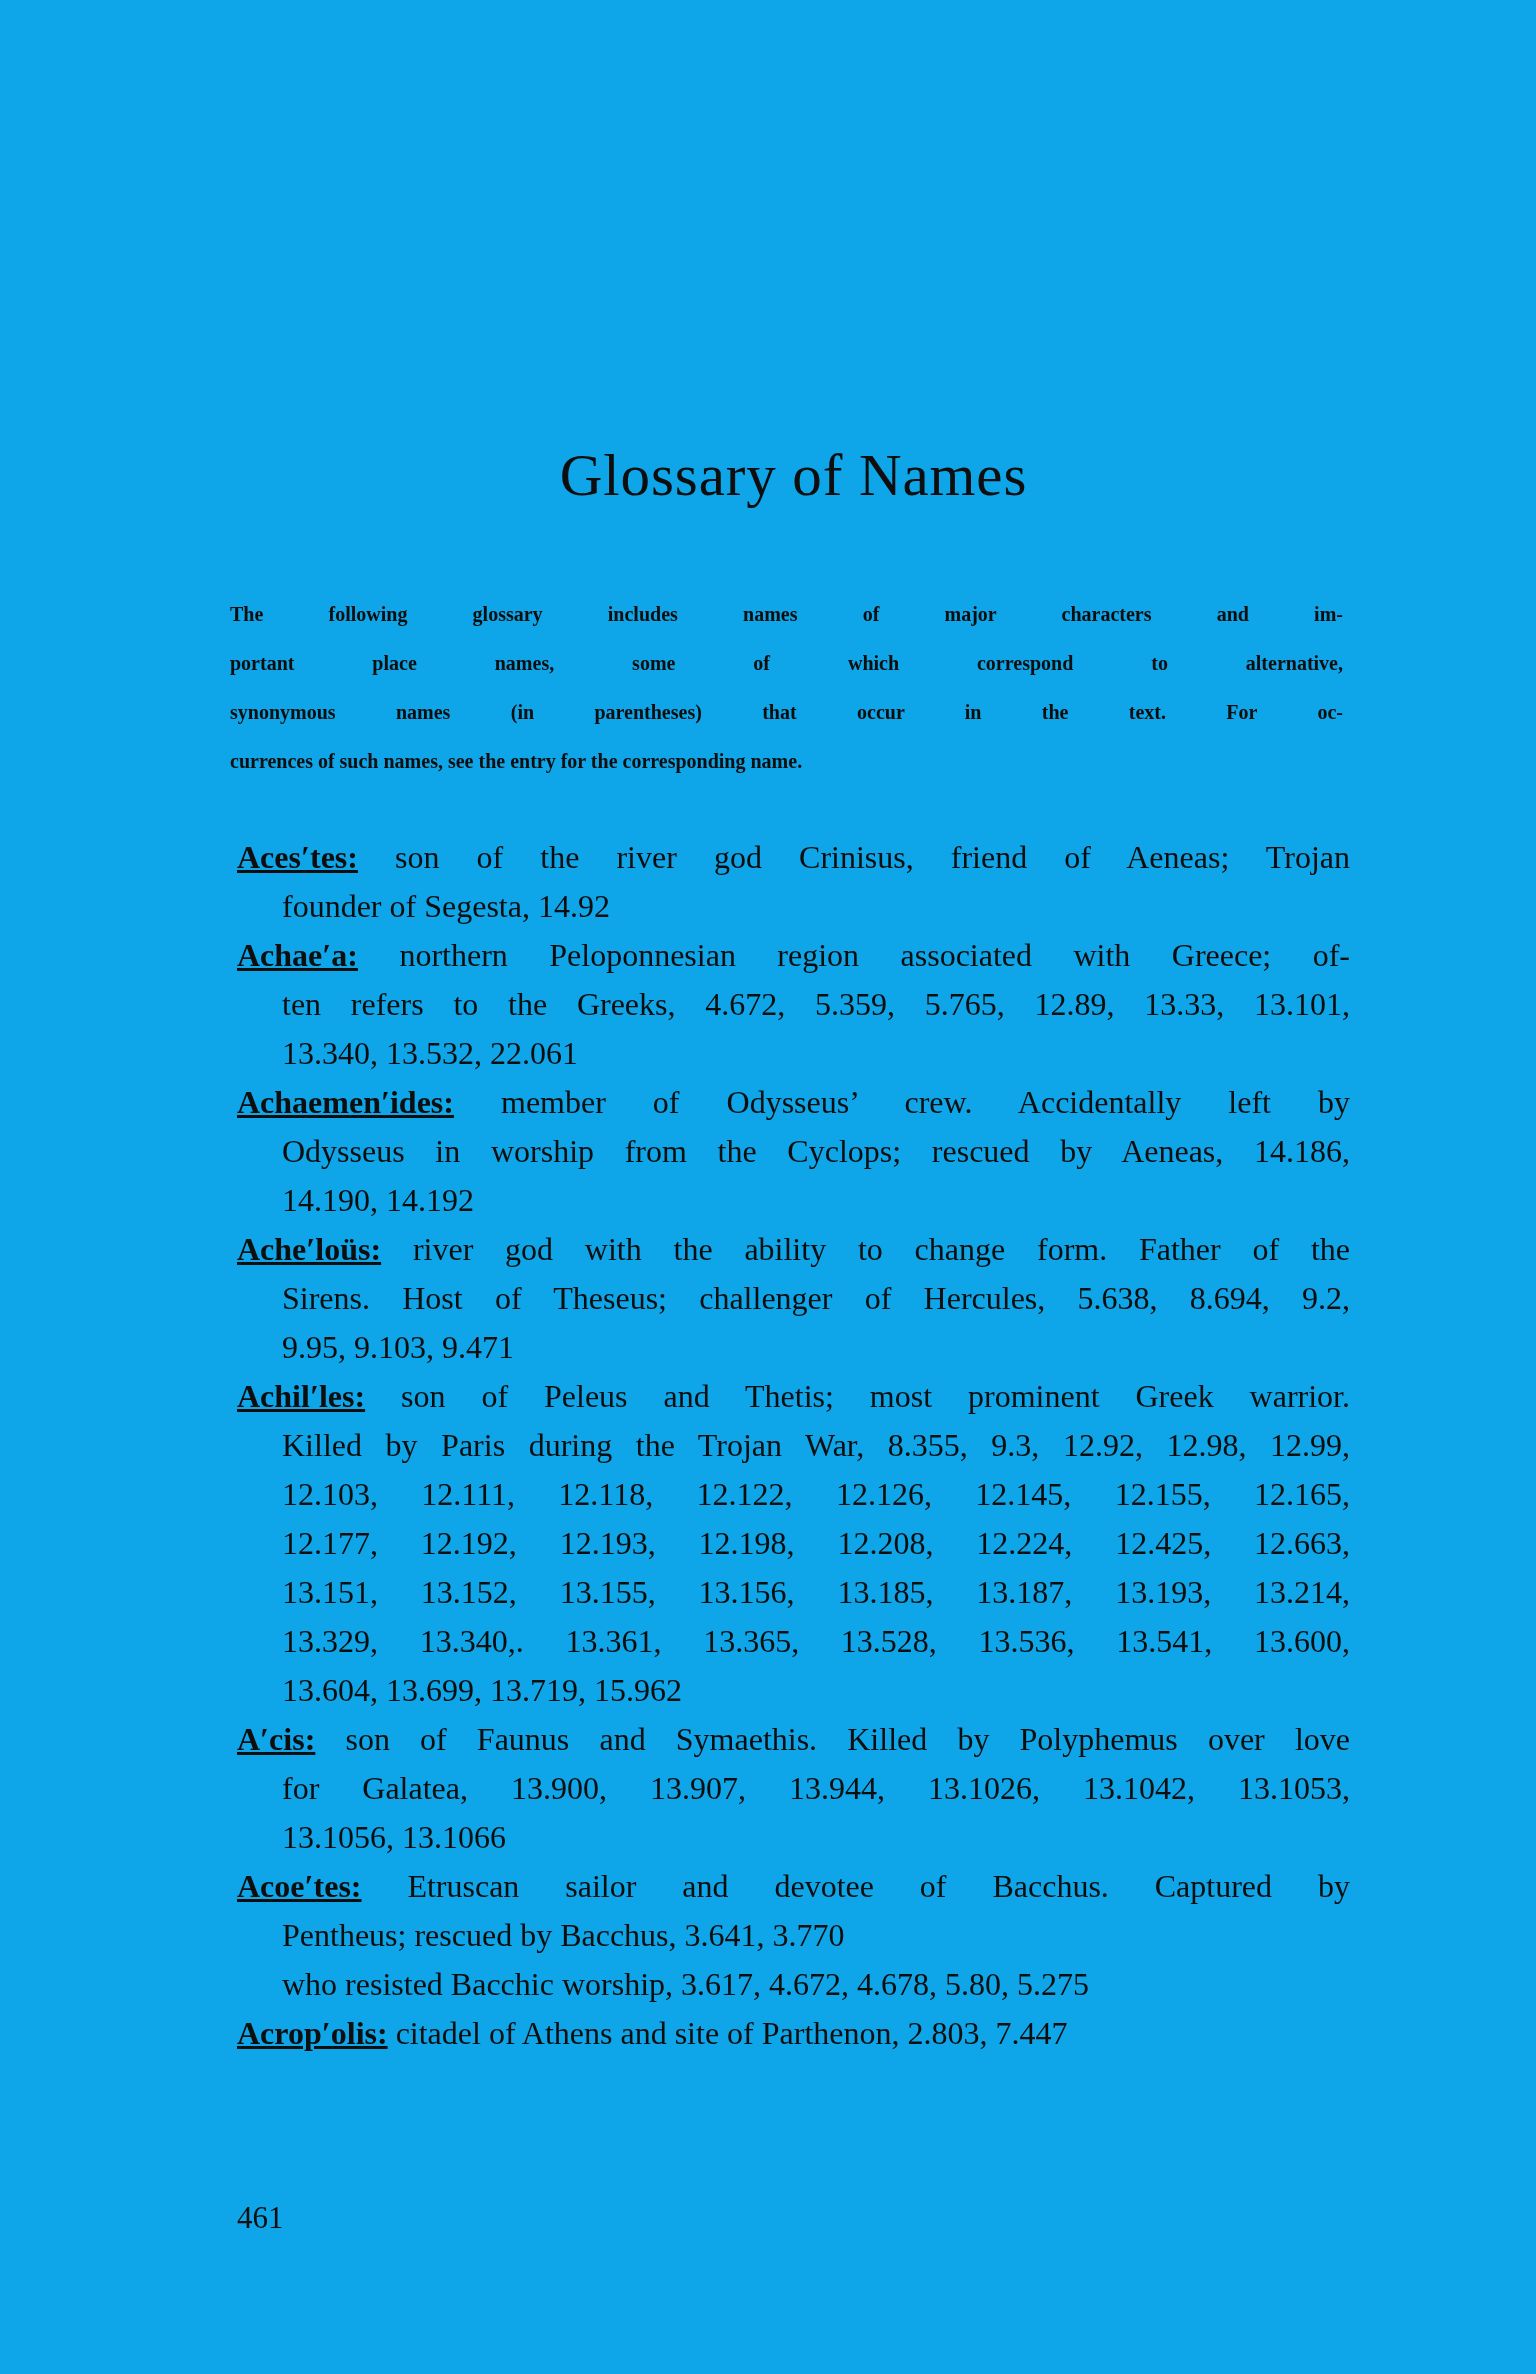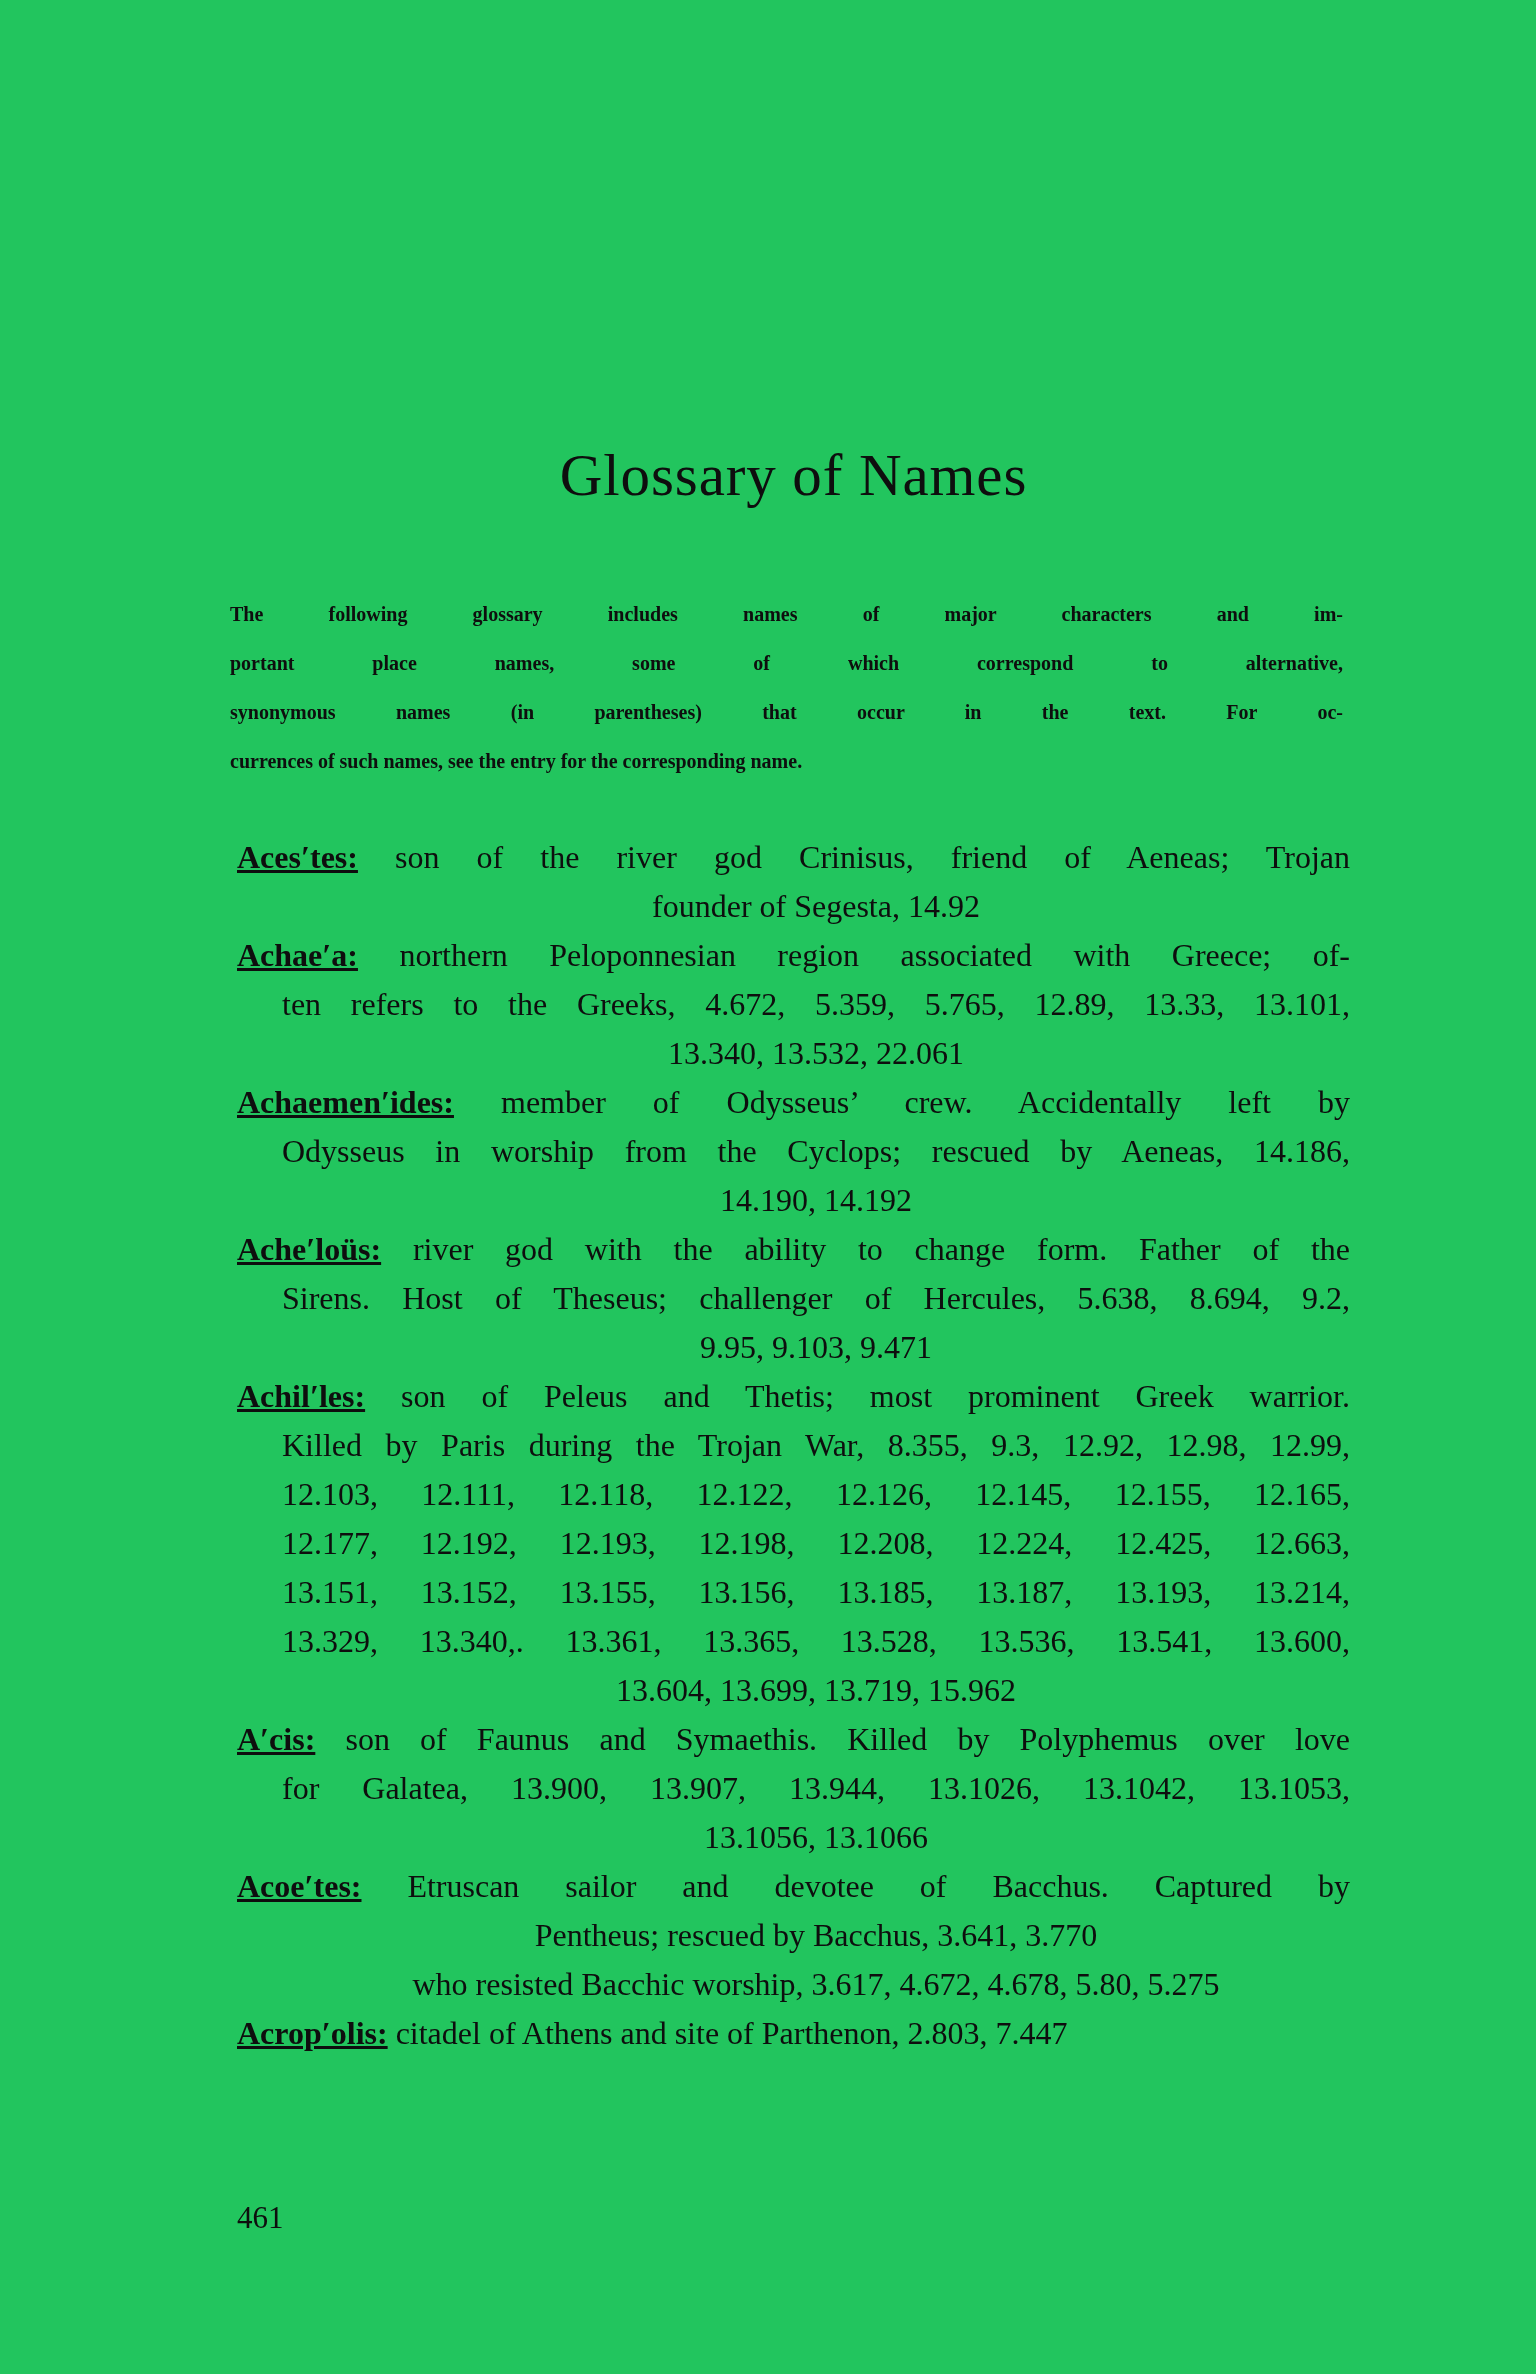--- a/index.html
+++ b/index.html
@@ -4,21 +4,21 @@
 <style>
   html, body {
     margin: 0;
     padding: 0;
     background: #ffffff;
   }
   .page {
     position: relative;
     width: 1536px;
     height: 2375px;
-    background: #22c55e;
+    background: #0ea5e9;
     font-family: "Liberation Serif", "DejaVu Serif", serif;
     color: #0e0e0e;
     overflow: hidden;
   }
   .title {
     position: absolute;
     left: 237px;
     width: 1113px;
     top: 406px;
     font-size: 59px;
@@ -50,21 +50,20 @@
     box-sizing: border-box;
     width: 100%;
   }
   .line.stretch {
     text-align: justify;
     text-align-last: justify;
     text-justify: inter-word;
   }
   .line.cont {
     padding-left: 45px;
-    text-align: center;
   }
   .term {
     font-weight: 700;
     text-decoration: underline;
   }
   .pagenum {
     position: absolute;
     left: 237px;
     width: 1113px;
     top: 2196px;

